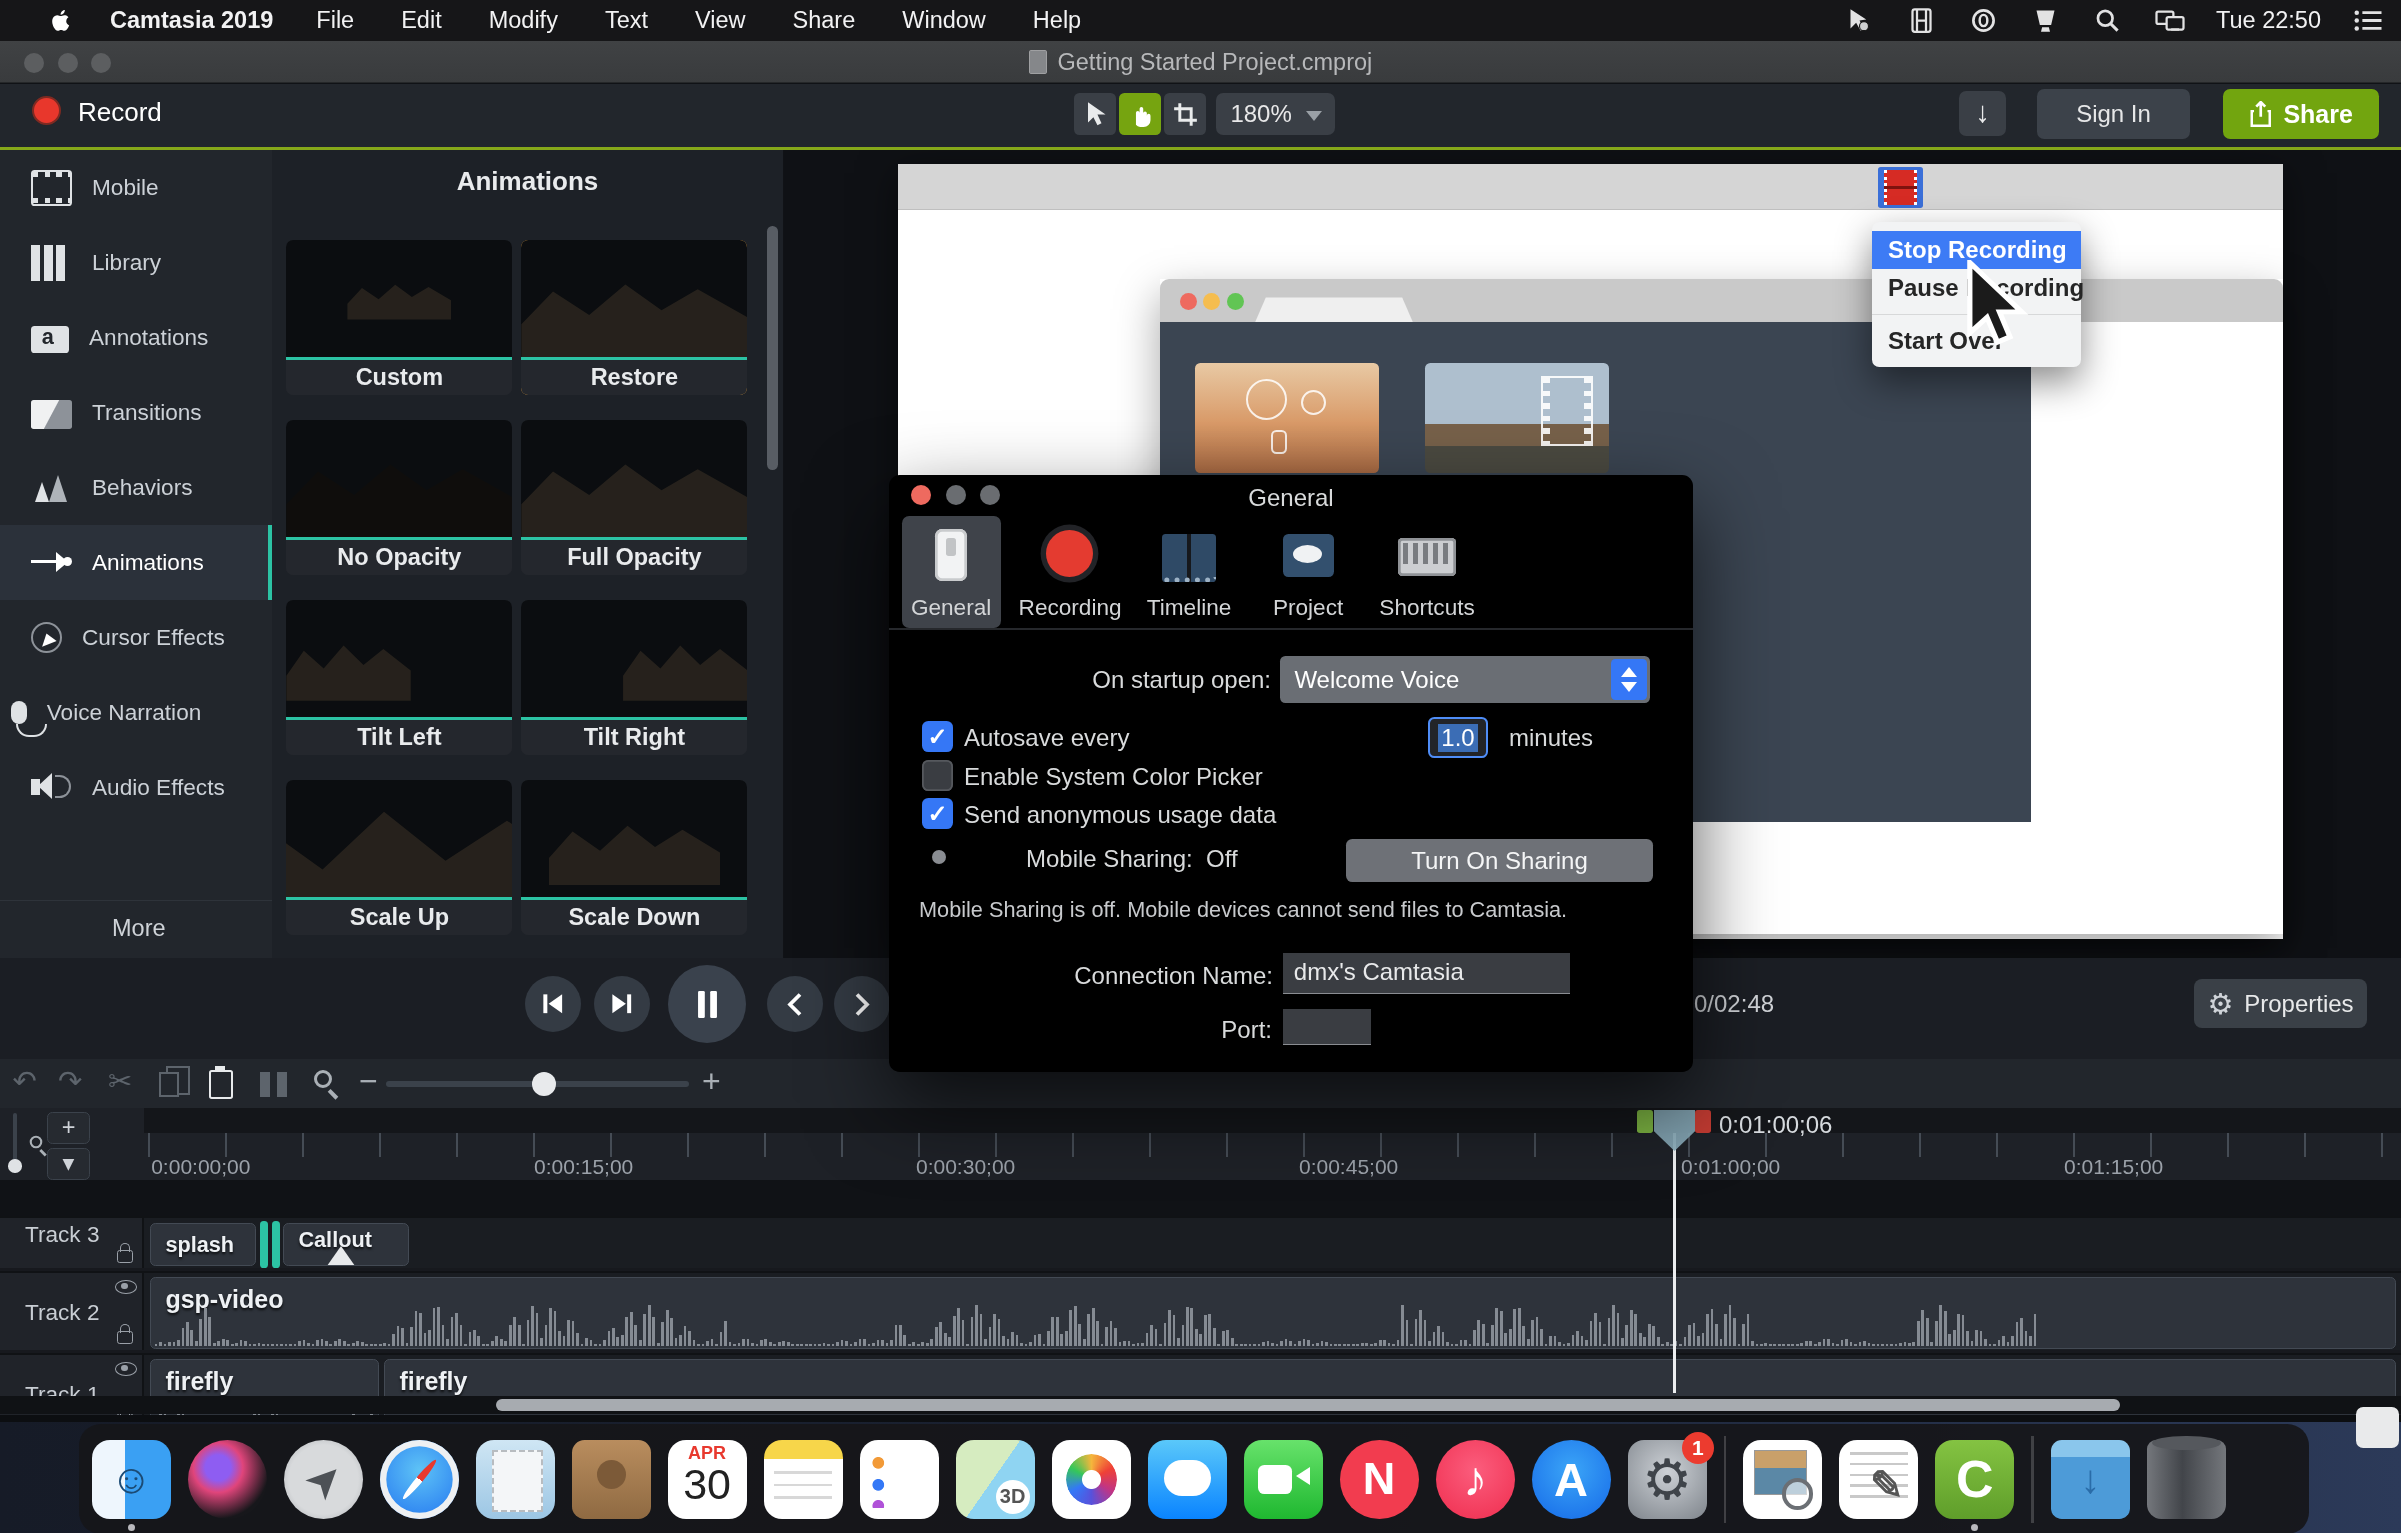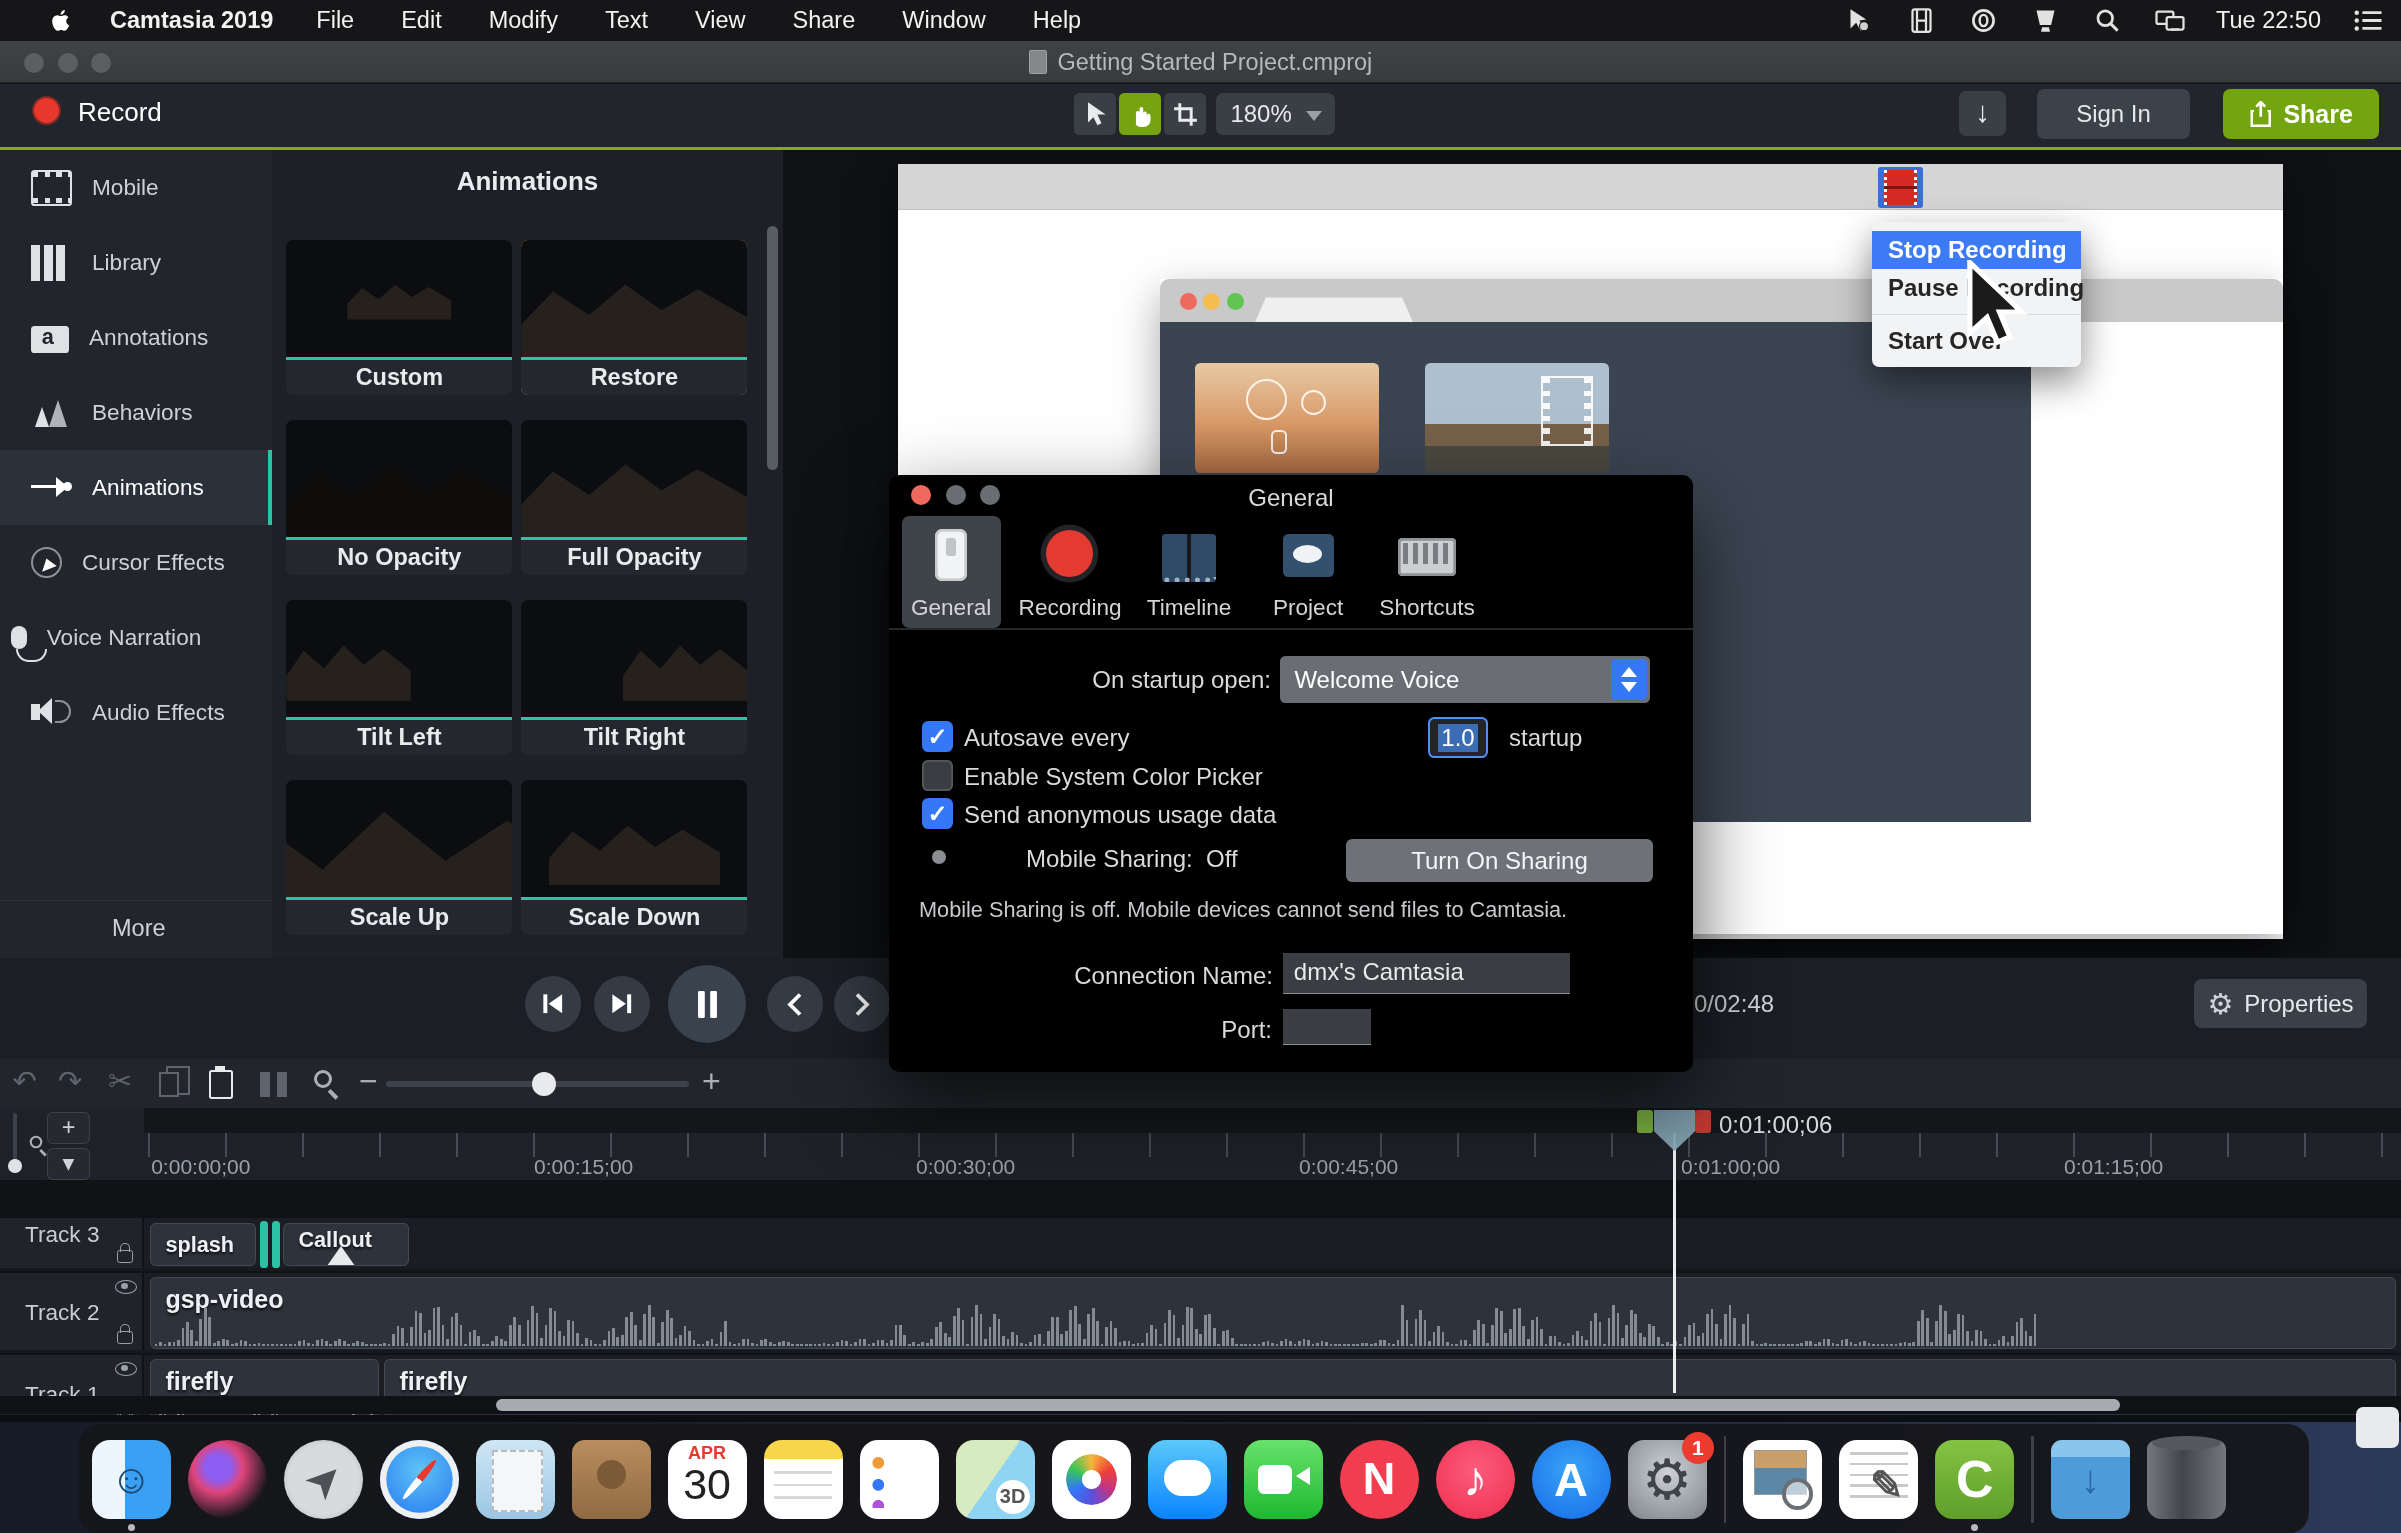--- a/index.html
+++ b/index.html
@@ -370,20 +370,24 @@
       </div>
       <div class="sb-item">
         <span class="sb-ic ic-library"></span>
         <span>Library</span>
       </div>
       <div class="sb-item">
         <span class="sb-ic ic-annotations"></span>
         <span>Annotations</span>
       </div>
       <div class="sb-item">
+        <span class="sb-ic ic-transitions"></span>
+        <span>Transitions</span>
+      </div>
+      <div class="sb-item">
         <span class="sb-ic ic-behaviors"></span>
         <span>Behaviors</span>
       </div>
       <div class="sb-item active">
         <span class="sb-ic ic-animations">
           <span class="ic-anim-dot"></span>
         </span>
         <span>Animations</span>
       </div>
       <div class="sb-item">
@@ -533,21 +537,21 @@
         </div>
       </div>
     <div class="dg-divider"></div>
 
     <span class="fld-label" style="left:120px;top:191px;width:262px">On startup open:</span>
     <span class="select"><span>Welcome Voice</span><span class="stepper"></span></span>
 
     <span class="cb" id="cb-autosave" style="left:33px;top:246px">✓</span>
     <span class="fld-label" style="left:75px;top:249px;text-align:left">Autosave every</span>
     <span class="autosave-input"><span>1.0</span></span>
-    <span class="fld-label" style="left:620px;top:249px;text-align:left">startup</span>
+    <span class="fld-label" style="left:620px;top:249px;text-align:left">minutes</span>
 
     <span class="cb off" id="cb-colorpicker" style="left:33px;top:285px">✓</span>
     <span class="fld-label" style="left:75px;top:288px;text-align:left">Enable System Color Picker</span>
 
     <span class="cb" id="cb-usage" style="left:33px;top:323px">✓</span>
     <span class="fld-label" style="left:75px;top:326px;text-align:left">Send anonymous usage data</span>
 
     <span class="radio-dot"></span>
     <span class="fld-label" style="left:137px;top:370px;text-align:left"><span>Mobile Sharing:</span>&nbsp;&nbsp;<span>Off</span></span>
     <span class="share-btn2">Turn On Sharing</span>

